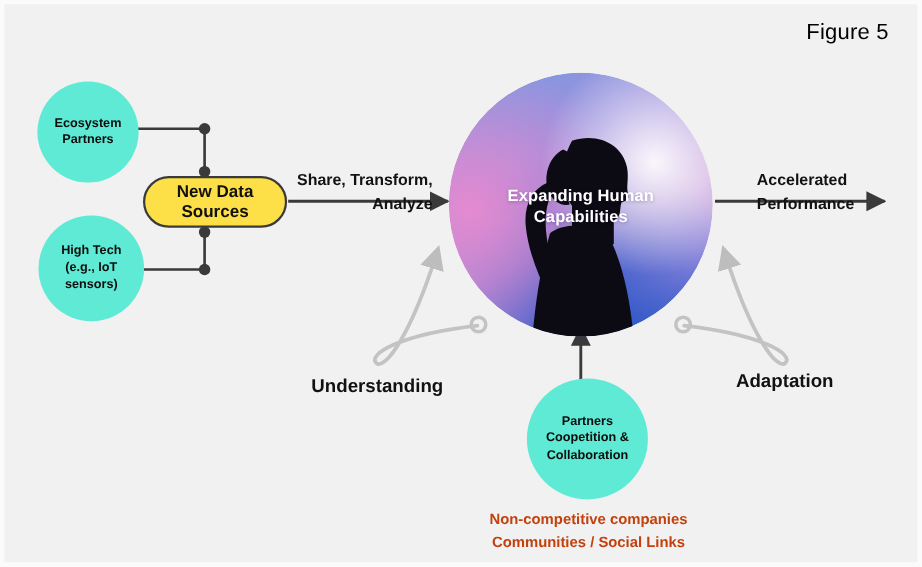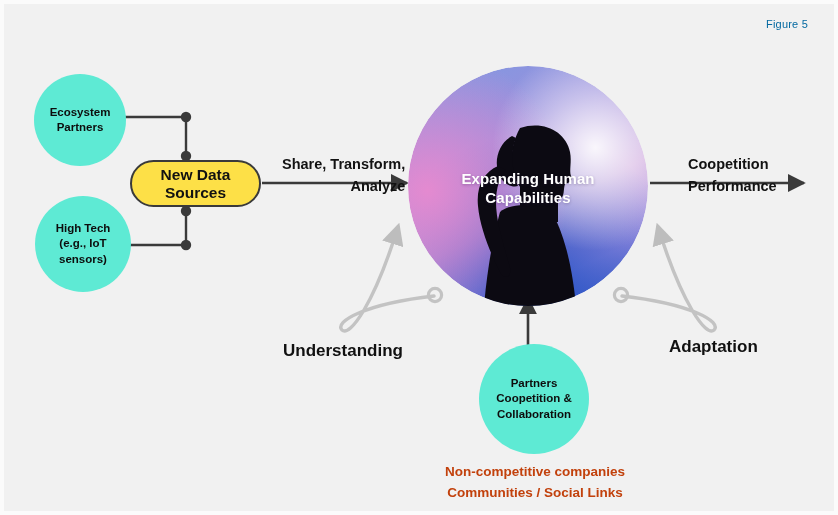--- a/index.html
+++ b/index.html
@@ -16,22 +16,22 @@
     box-sizing: border-box;
     overflow: hidden;
     font-family: "Liberation Sans", sans-serif;
   }
 
   
   #figure-label {
     position: absolute;
     top: 14px;
     right: 26px;
-    font-size: 11px;
-    color: #0369a1;
+    font-size: 20px;
+    color: #000000;
     font-weight: 400;
     letter-spacing: .2px;
   }
 
   
   #wiring {
     position: absolute;
     inset: 0;
     width: 838px;
     height: 515px;
@@ -122,21 +122,21 @@
 
   
   .edge-label {
     position: absolute;
     font-size: 14.5px;
     font-weight: bold;
     color: #121212;
     line-height: 1.5;
     white-space: nowrap;
   }
-  #label-share-transform  { left: 266px; top: 150px; text-align: left; margin-left: 12px; }
+  #label-share-transform  { left: 266px; top: 150px; text-align: left; }
   #label-share-transform .l2 { display:block; text-align: right; }
   #label-accelerated-perf { left: 684px; top: 150px; text-align: left; }
   #label-accelerated-perf .l2 { display:block; text-align: left; }
 
   #label-understanding {
     position: absolute;
     left: 279px; top: 337px;
     font-size: 17px; font-weight: bold; color: #111;
   }
   #label-adaptation {
@@ -267,21 +267,21 @@
       <span>Capabilities</span>
     </div>
   </div>
 
   <div class="edge-label" id="label-share-transform">
     <span>Share, Transform,</span>
     <span class="l2">Analyze</span>
   </div>
 
   <div class="edge-label" id="label-accelerated-perf">
-    <span>Coopetition</span>
+    <span>Accelerated</span>
     <span class="l2">Performance</span>
   </div>
 
   <div id="label-understanding">Understanding</div>
 
   <div id="label-adaptation">Adaptation</div>
 
   <div id="label-noncompetitive">
     <span>Non-competitive companies</span>
     <span class="l2">Communities / Social Links</span>

